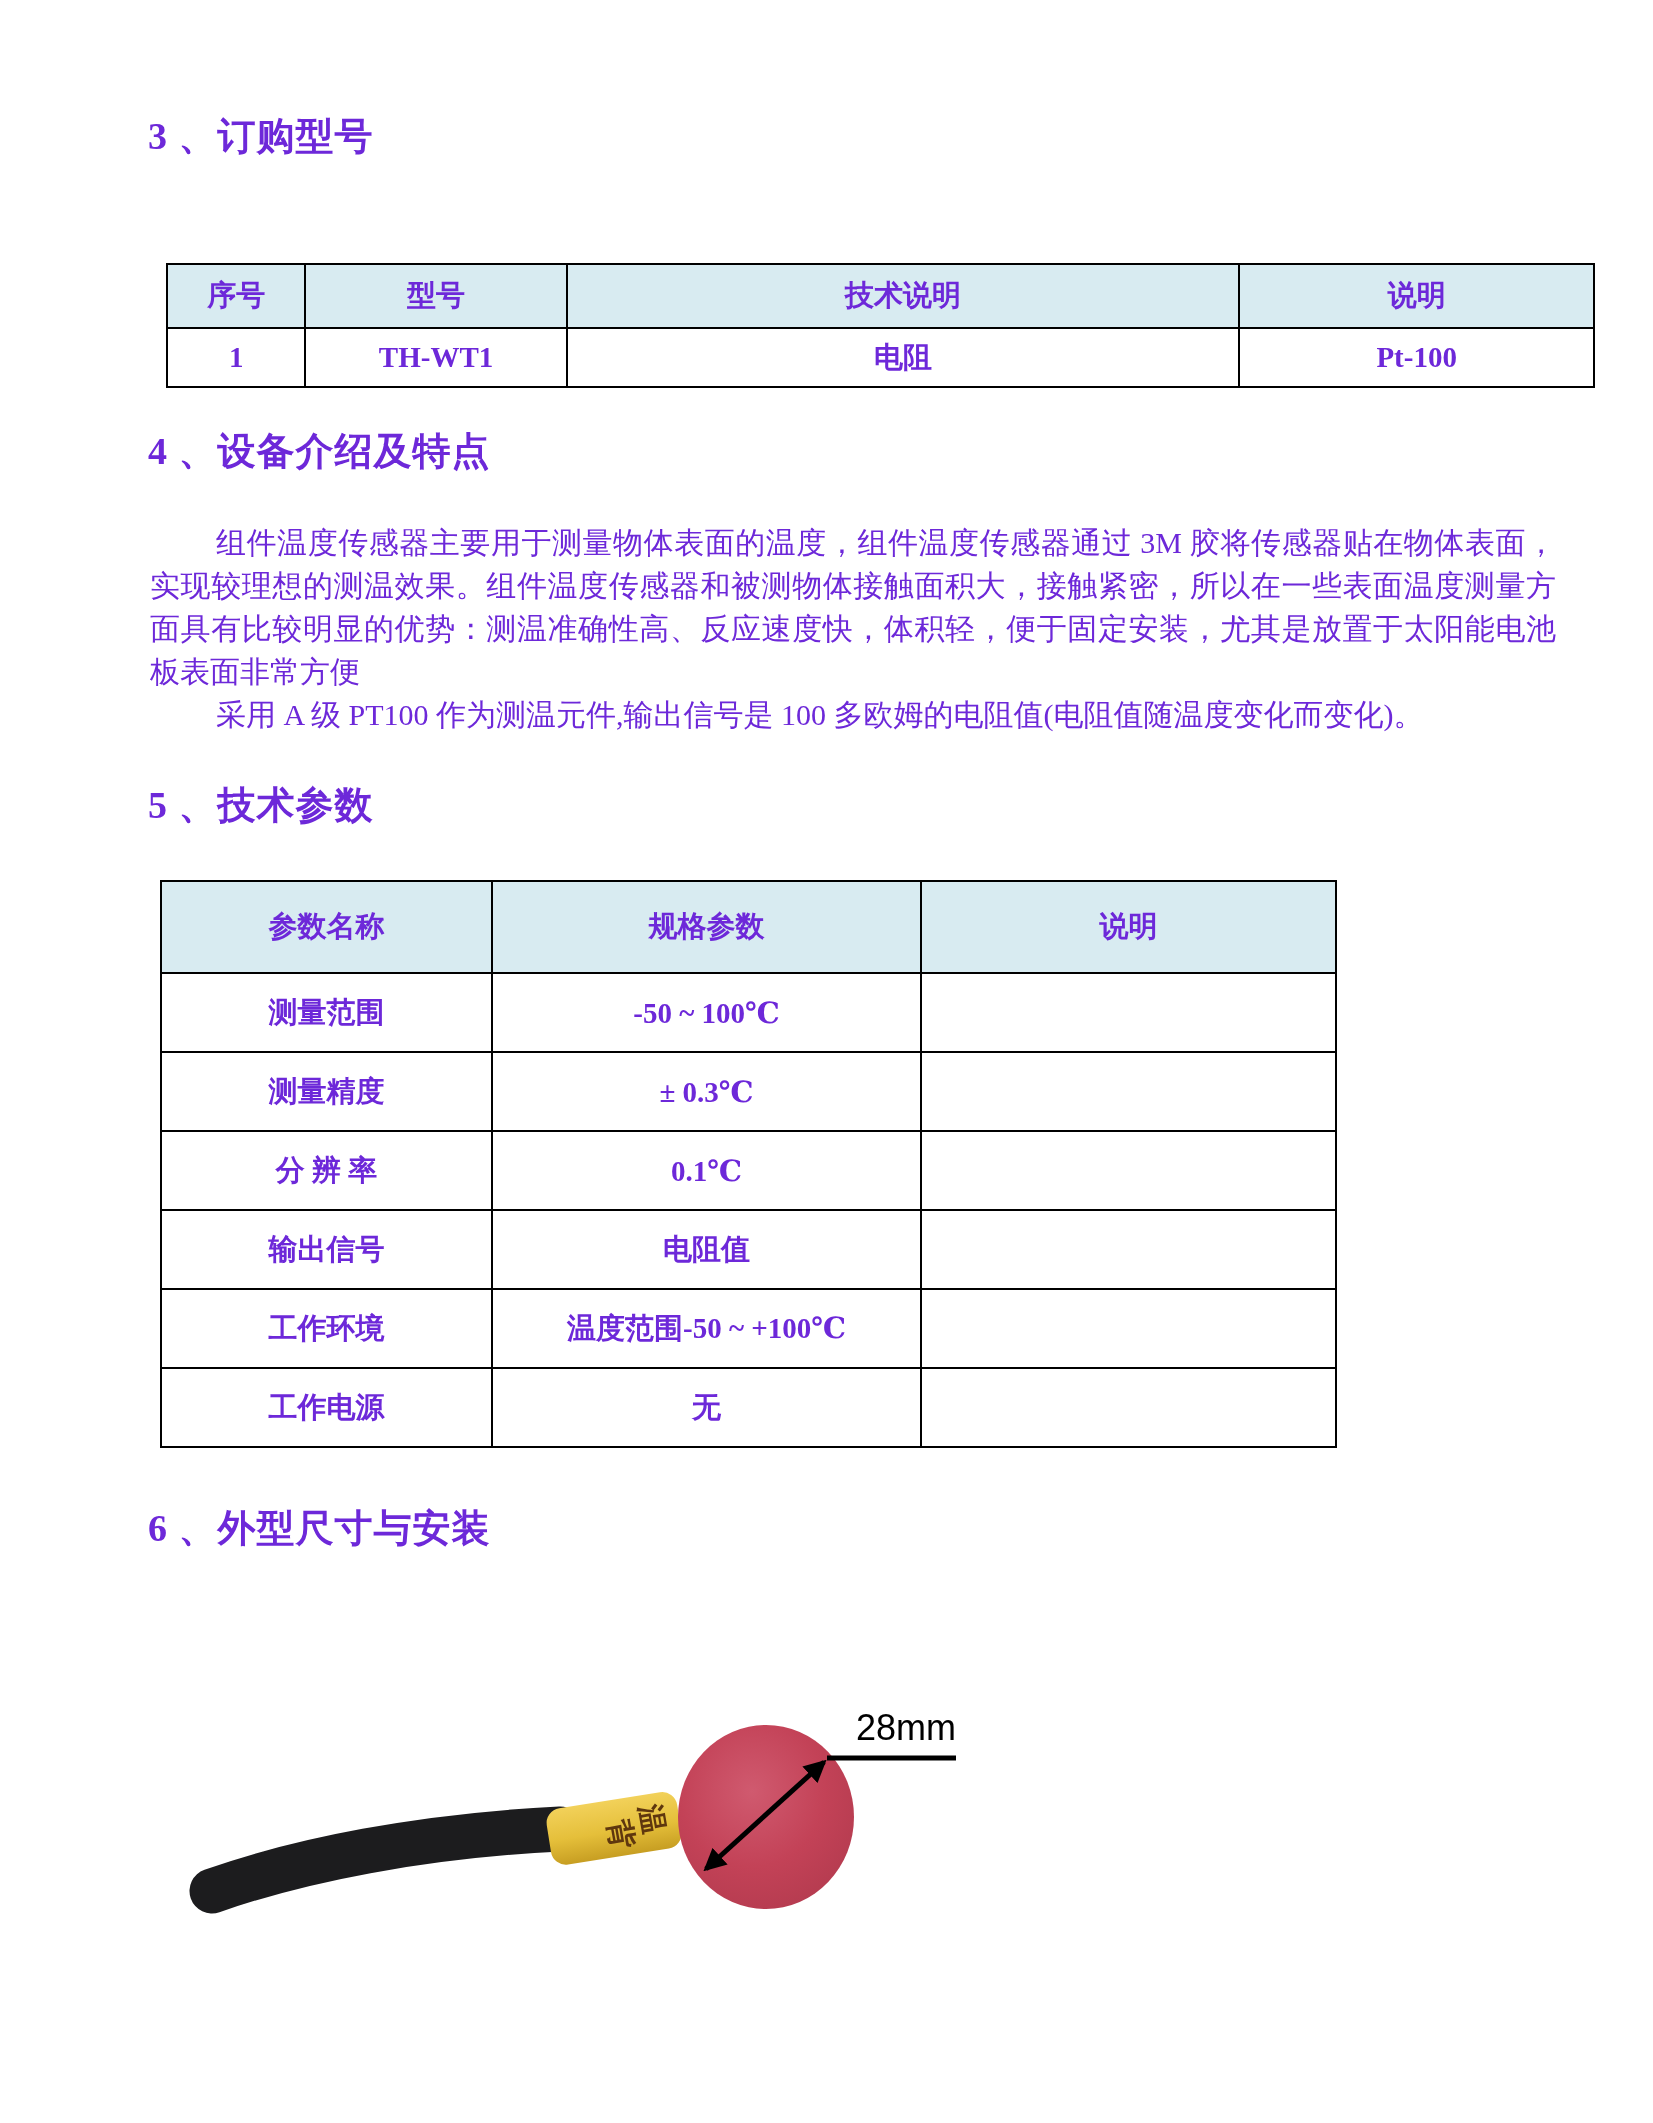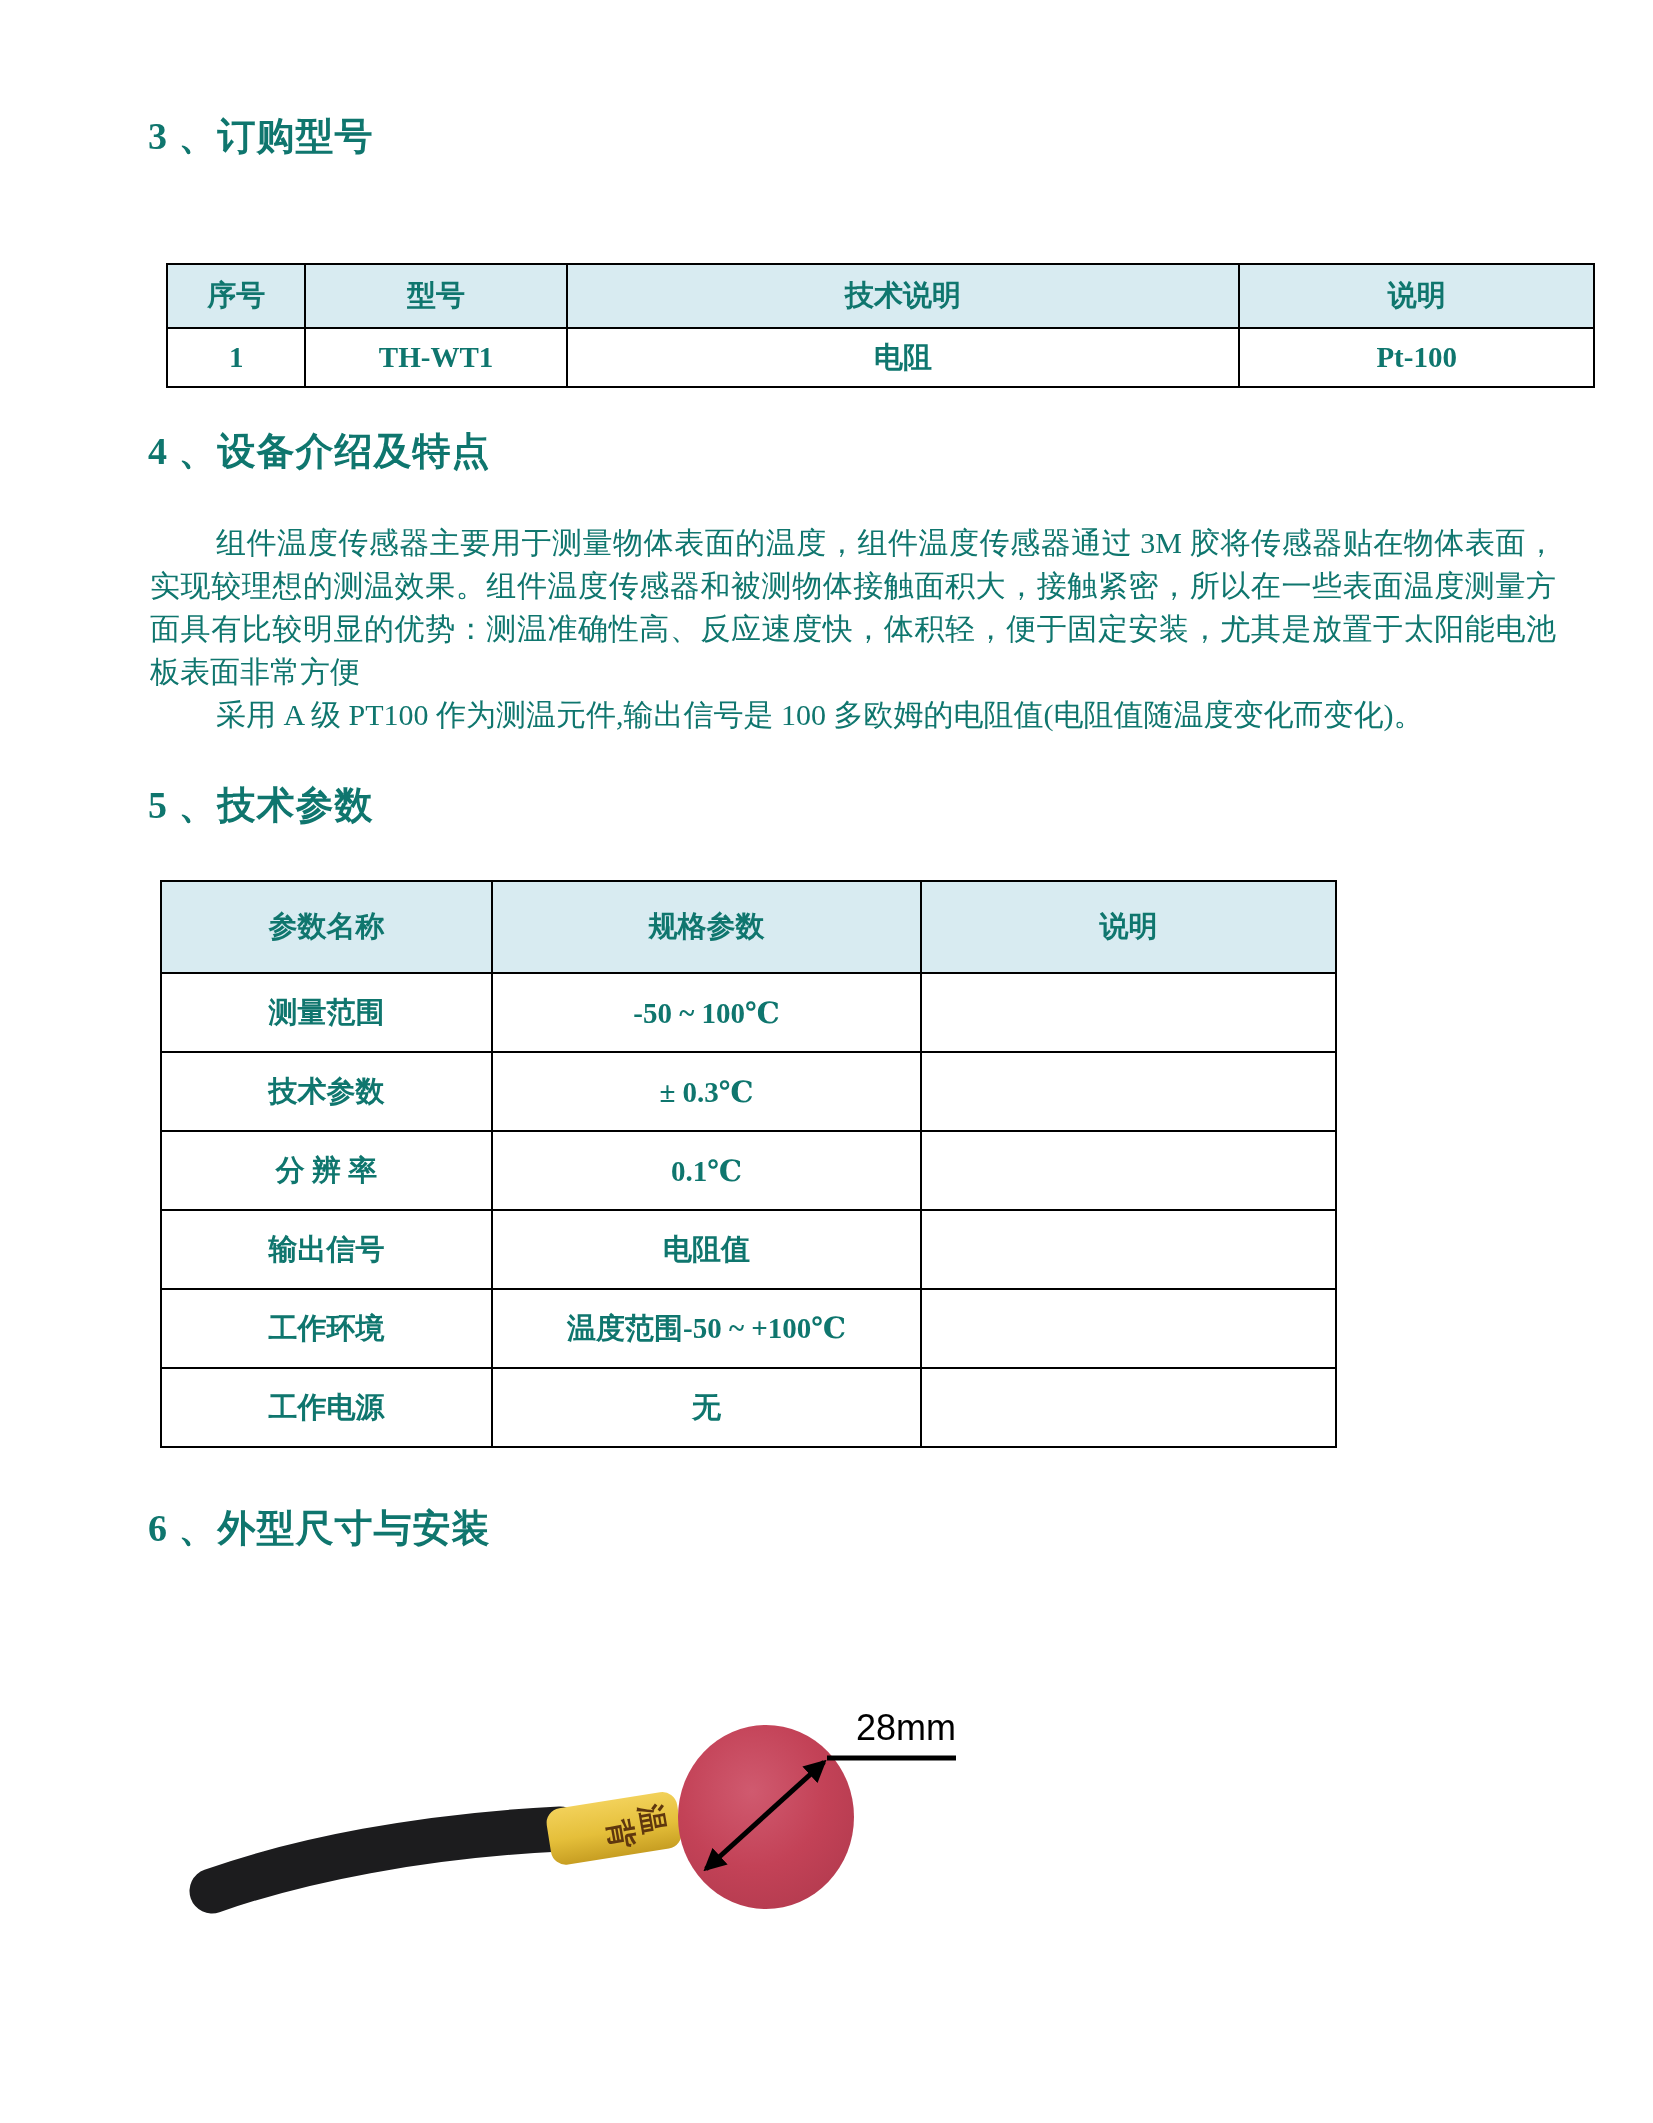--- a/index.html
+++ b/index.html
@@ -1,21 +1,21 @@
 <!DOCTYPE html>
 <html lang="zh"><head>
 <meta charset="utf-8">
 <style>
   html,body{margin:0;padding:0;background:#ffffff;}
   #page{
     position:relative;
     width:1653px;height:2123px;
     background:#ffffff;
     overflow:hidden;
-    color:#0f766e;
+    color:#6d28d9;
     font-family:"Liberation Serif","DejaVu Serif",serif;
   }
   .sec-title{
     margin:0 0 0 148px;
     font-size:38px;
     font-weight:700;
     line-height:49px;
     letter-spacing:1px;
   }
   #title-3{margin-top:112px;}
@@ -111,21 +111,21 @@
           <th>说明</th>
         </tr>
       </thead>
       <tbody>
         <tr>
           <td>测量范围</td>
           <td>-50 ~ 100℃</td>
           <td></td>
         </tr>
         <tr>
-          <td>技术参数</td>
+          <td>测量精度</td>
           <td>± 0.3℃</td>
           <td></td>
         </tr>
         <tr>
           <td>分 辨 率</td>
           <td>0.1℃</td>
           <td></td>
         </tr>
         <tr>
           <td>输出信号</td>

